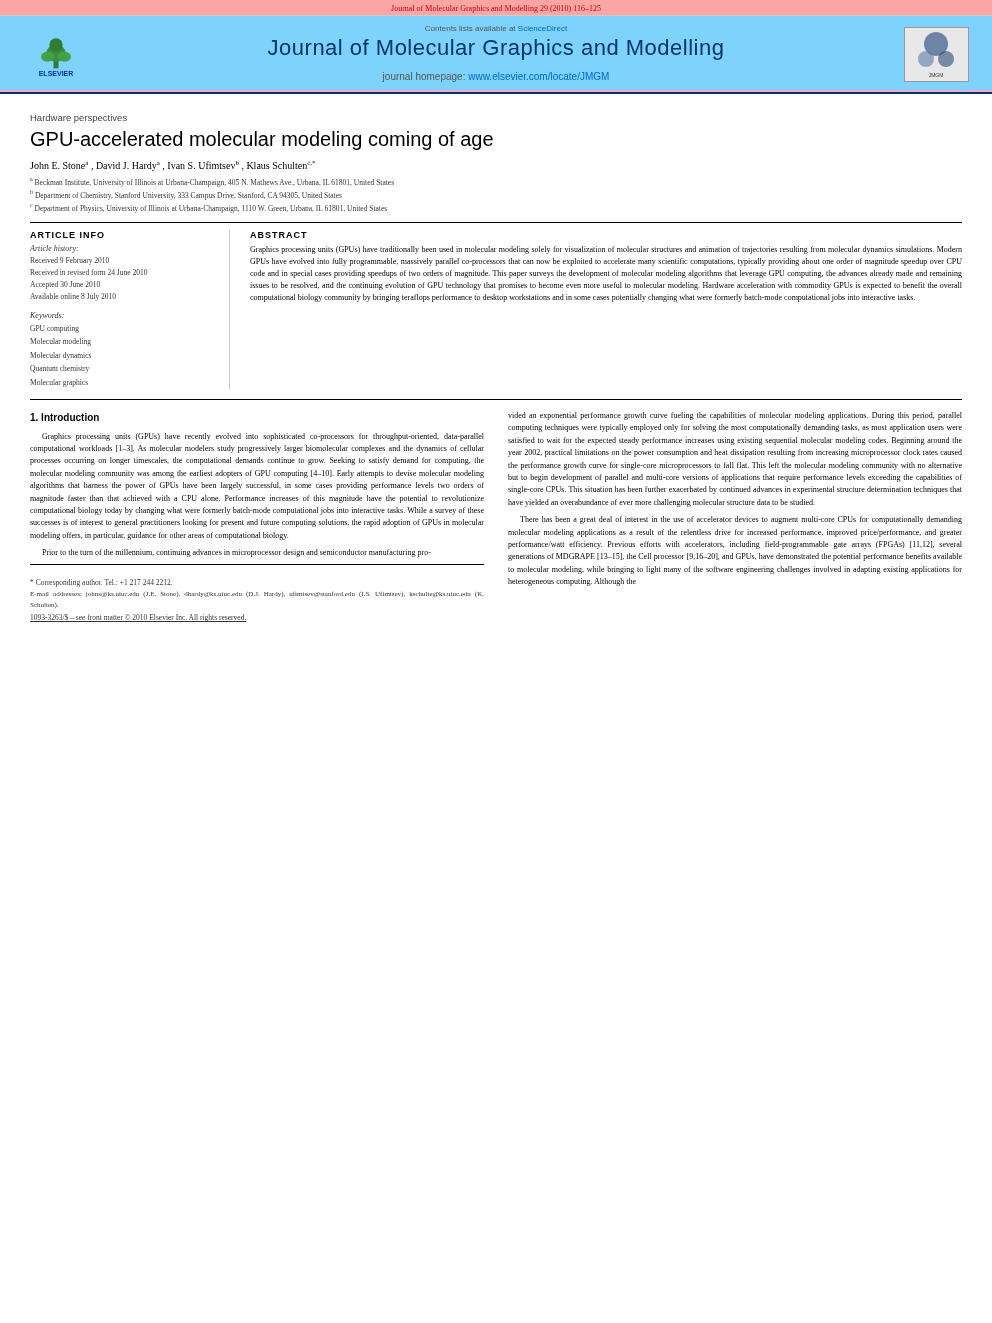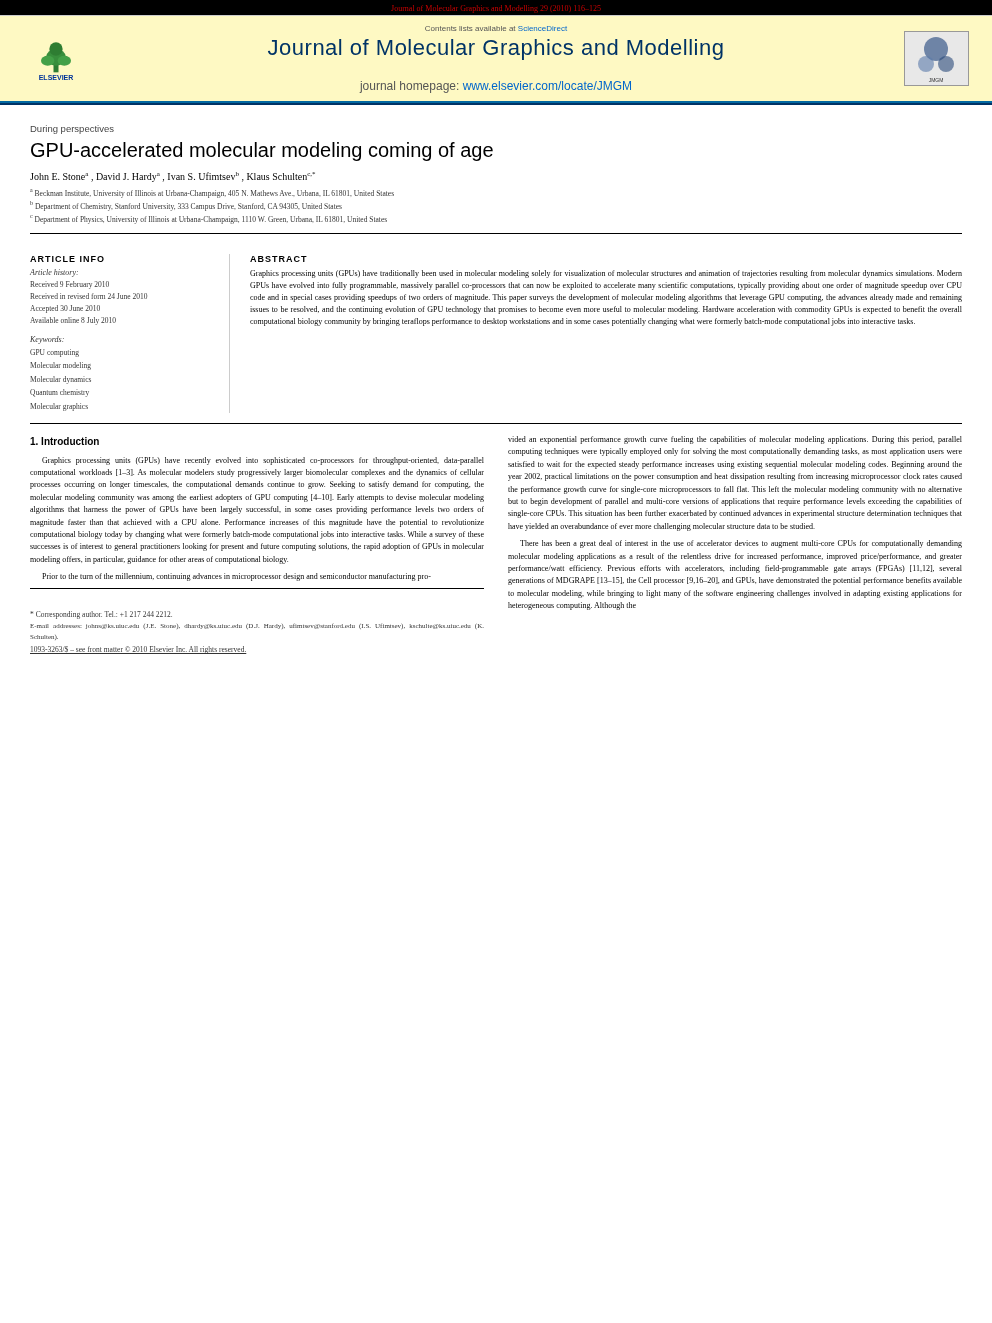--- a/index.html
+++ b/index.html
@@ -5,34 +5,33 @@
     * { margin: 0; padding: 0; box-sizing: border-box; }
     body {
       background: #fff;
       font-family: 'Times New Roman', Times, serif;
       font-size: 10px;
       color: #000;
       width: 992px;
       min-height: 1323px;
     }
     .journal-header-bar {
-      background: #000000;
+      background: #fca5a5;
       text-align: center;
       font-size: 8px;
       color: #c00;
       padding: 4px 0 2px;
       border-bottom: 1px solid #ccc;
     }
     .journal-top-banner {
       display: flex;
-      align-items: center;
       justify-content: center;
       padding: 8px 16px;
-      border-bottom: 2px solid #0369a1;
-      background: #fef9c3;
+      border-bottom: 2px solid #f9a8d4;
+      background: #7dd3fc;
       position: relative;
     }
     .banner-left-logo {
       position: absolute;
       left: 16px;
       width: 80px;
       height: 60px;
       display: flex;
       flex-direction: column;
       align-items: center;
@@ -64,23 +63,23 @@
       text-decoration: none;
     }
     .journal-title-banner {
       font-size: 22px;
       color: #003366;
       font-family: Arial, sans-serif;
       font-weight: normal;
       letter-spacing: 0.5px;
     }
     .homepage-link {
-      font-size: 12px;
+      font-size: 10px;
       color: #555;
-      margin-top: 18px;
+      margin-top: 10px;
       font-family: Arial, sans-serif;
     }
     .banner-right-logo {
       position: absolute;
       right: 16px;
       width: 80px;
       height: 60px;
       display: flex;
       align-items: center;
       justify-content: center;
@@ -129,21 +128,21 @@
       line-height: 1.5;
       margin-bottom: 8px;
     }
     .affiliations sup {
       font-size: 6px;
     }
     .two-col-section {
       display: flex;
       gap: 20px;
       margin-top: 8px;
-      padding-top: 20px;
+      padding-top: 7px;
       border-top: 1px solid #000;
     }
     .article-info-col {
       width: 200px;
       min-width: 200px;
       border-right: 1px solid #ccc;
       padding-right: 14px;
     }
     .abstract-col {
       flex: 1;
@@ -221,21 +220,21 @@
       line-height: 1.55;
       text-align: justify;
       text-indent: 12px;
       margin-bottom: 5px;
     }
     .body-paragraph:first-of-type {
       text-indent: 0;
     }
     .footnote-section {
       border-top: 1px solid #000;
-      padding-top: 20px;
+      padding-top: 12px;
       font-size: 7.5px;
       color: #333;
     }
     .footnote-line {
       line-height: 1.5;
     }
     .footnote-email {
       font-size: 7px;
       color: #333;
     }
@@ -298,21 +297,21 @@
         <text x="30" y="48" font-size="5" text-anchor="middle" fill="#333" font-family="Arial">JMGM</text>
       </svg>
     </div>
   </div>
 </div>
 
 <div class="divider-blue"></div>
 
 <div class="main-content">
 
-  <div class="topical-label">During perspectives</div>
+  <div class="topical-label">Hardware perspectives</div>
 
   <div class="article-title">GPU-accelerated molecular modeling coming of age</div>
 
   <div class="authors-line">
     <span>John E. Stone</span><sup>a</sup>
     <span>, David J. Hardy</span><sup>a</sup>
     <span>, Ivan S. Ufimtsev</span><sup>b</sup>
     <span>, Klaus Schulten</span><sup>c,*</sup>
   </div>
 

